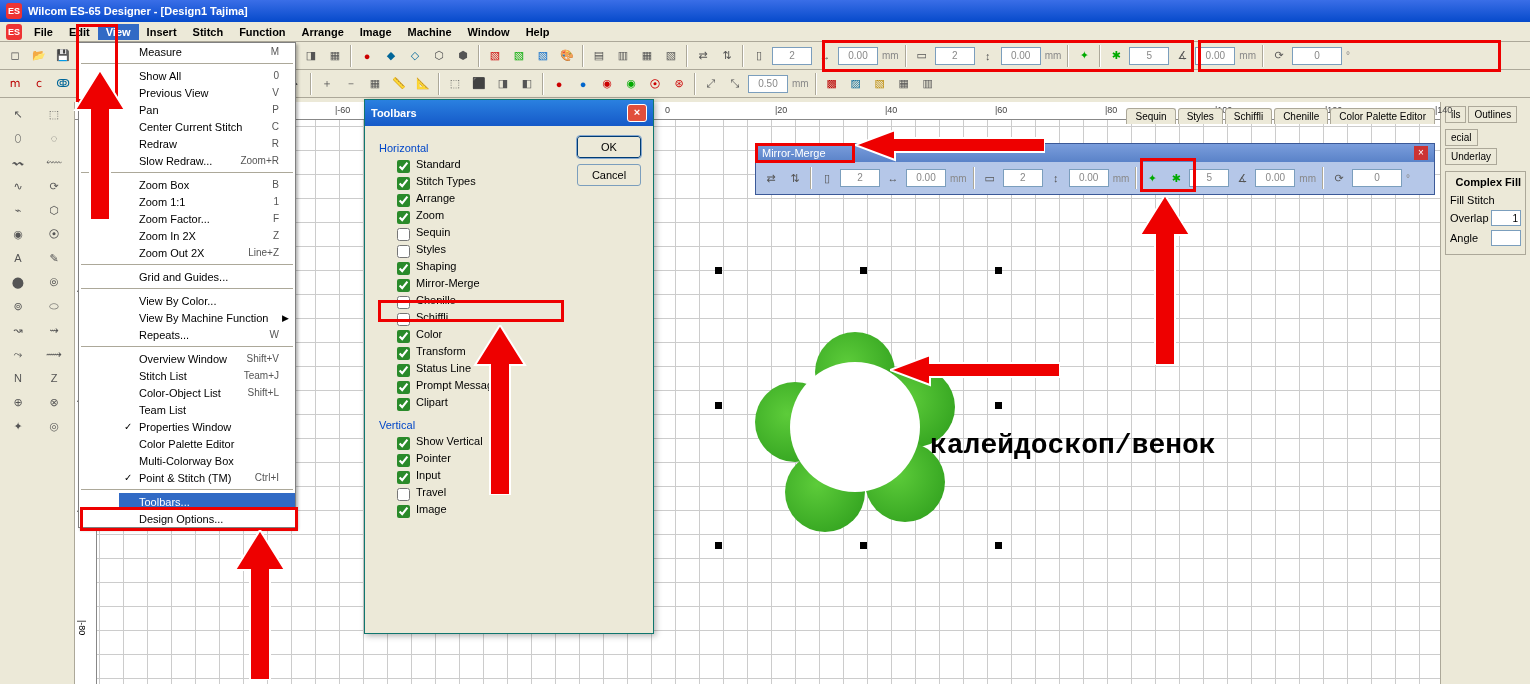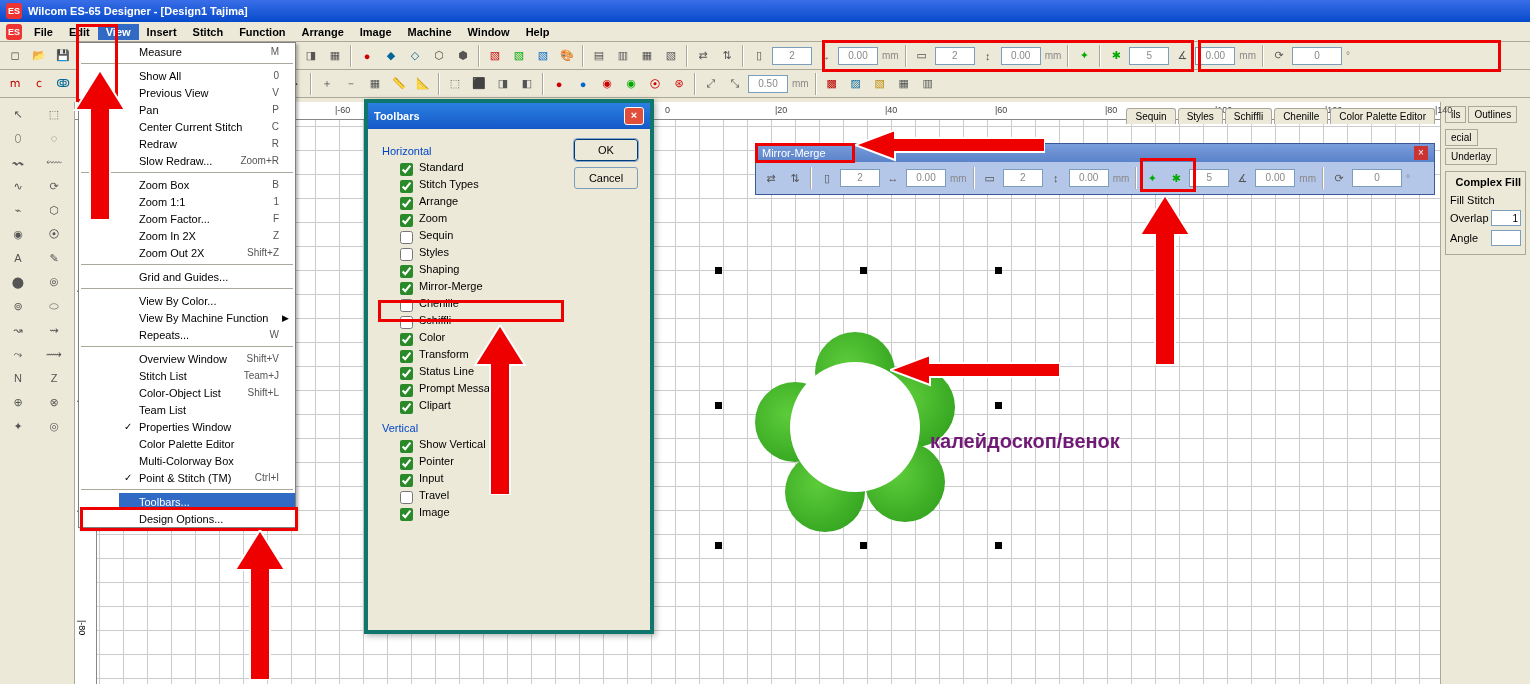--- a/index.html
+++ b/index.html
@@ -21,21 +21,21 @@
 
 .view-menu { position:absolute; left:78px; top:42px; width:218px; background:#fff; border:1px solid #808080; box-shadow:2px 2px 3px rgba(0,0,0,.3); z-index:20; }
 .view-menu .row { display:flex; align-items:center; height:17px; padding:0 16px 0 20px; cursor:default; position:relative;margin-left:40px;}
 .view-menu .row.sel { background:#316ac5; color:#fff; }
 .view-menu .row .label { flex:1; }
 .view-menu .row .sc { color:#555; font-size:10px; }
 .view-menu .sep { height:1px; background:#aca899; margin:3px 2px; }
 .view-menu .arrow { position:absolute; right:6px; font-size:9px; }
 .view-menu .chk::before { content:"✓"; position:absolute; left:5px; font-size:10px; }
 
-.dialog { position:absolute; left:364px; top:99px; width:290px; height:535px; background:#ece9d8; border:4px solid #0f766e; box-shadow:2px 2px 6px rgba(0,0,0,.3); z-index:30; }
+.dialog { position:absolute; left:364px; top:99px; width:290px; height:535px; background:#ece9d8; border:1px solid #0f766e; box-shadow:2px 2px 6px rgba(0,0,0,.3); z-index:30; }
 .dialog .dlg-title { height:26px; background:linear-gradient(#2a80e0,#1559c8); color:#fff; display:flex; align-items:center; padding:0 6px; font-weight:bold; }
 .dialog .dlg-title .close { margin-left:auto; width:20px; height:18px; background:#e14f3b; border:1px solid #fff; border-radius:3px; color:#fff; text-align:center; line-height:15px; font-weight:bold; cursor:default;}
 .dialog .body { padding:10px 14px; }
 .dialog .group-label { color:#0046c8; margin:6px 0 4px 0; }
 .dialog .cbrow { display:flex; height:17px; padding-left:18px; }
 .dialog .cbrow input { margin-right:6px; accent-color:#2a8a2a;}
 .dialog .btncol { position:absolute; right:12px; top:36px; display:flex; flex-direction:column; gap:6px;}
 .dialog .btncol button { width:64px; height:22px; border:1px solid #7b9ebd; background:#ece9d8; border-radius:3px; cursor:default;}
 .dialog .btncol button.def { border:1px solid #003c74; outline:1px solid #83a7d0;}
 
@@ -67,21 +67,21 @@
 
 .flower { position:absolute; left:680px; top:230px; width:200px; height:200px; z-index:3;}
 .petal { position:absolute; width:80px; height:80px; background:radial-gradient(circle at 40% 40%, #5dcc3a,#2a9a1a); border-radius:50%; }
 .flower .p1{left:60px;top:0;} .flower .p2{left:120px;top:35px;} .flower .p3{left:110px;top:110px;}
 .flower .p4{left:30px;top:120px;} .flower .p5{left:0;top:50px;}
 .flower .center{position:absolute;left:35px;top:30px;width:130px;height:130px;background:#fff;border-radius:50%;}
 .sel-handle{position:absolute;width:7px;height:7px;background:#000;z-index:4;}
 
 .redbox { position:absolute; border:3px solid #e00; z-index:40; pointer-events:none; }
 .redarrow { position:absolute; z-index:41; pointer-events:none; }
-.annот { position:absolute; color:#701a75; font-weight:bold; font-size:20px; font-family:Liberation Sans, sans-serif; z-index:41;}
+.annот { position:absolute; color:#000000; font-weight:bold; font-size:28px; font-family:Liberation Mono, monospace; z-index:41;}
 
 svg{display:block;}
 </style>
 </head>
 <body>
 
 <div class="titlebar">
   <span class="appicon">ES</span>
   <span>Wilcom ES-65 Designer - [Design1       Tajima]</span>
 </div>
@@ -387,21 +387,21 @@
     <div class="row">
       <span class="label">Zoom Factor...</span>
       <span class="sc">F</span>
     </div>
     <div class="row">
       <span class="label">Zoom In 2X</span>
       <span class="sc">Z</span>
     </div>
     <div class="row">
       <span class="label">Zoom Out 2X</span>
-      <span class="sc">Shift+Z</span>
+      <span class="sc">Line+Z</span>
     </div>
     <div class="sep"></div>
     <div class="row">
       <span class="label">Grid and Guides...</span>
     </div>
     <div class="sep"></div>
     <div class="row">
       <span class="label">View By Color...</span>
     </div>
     <div class="row">

